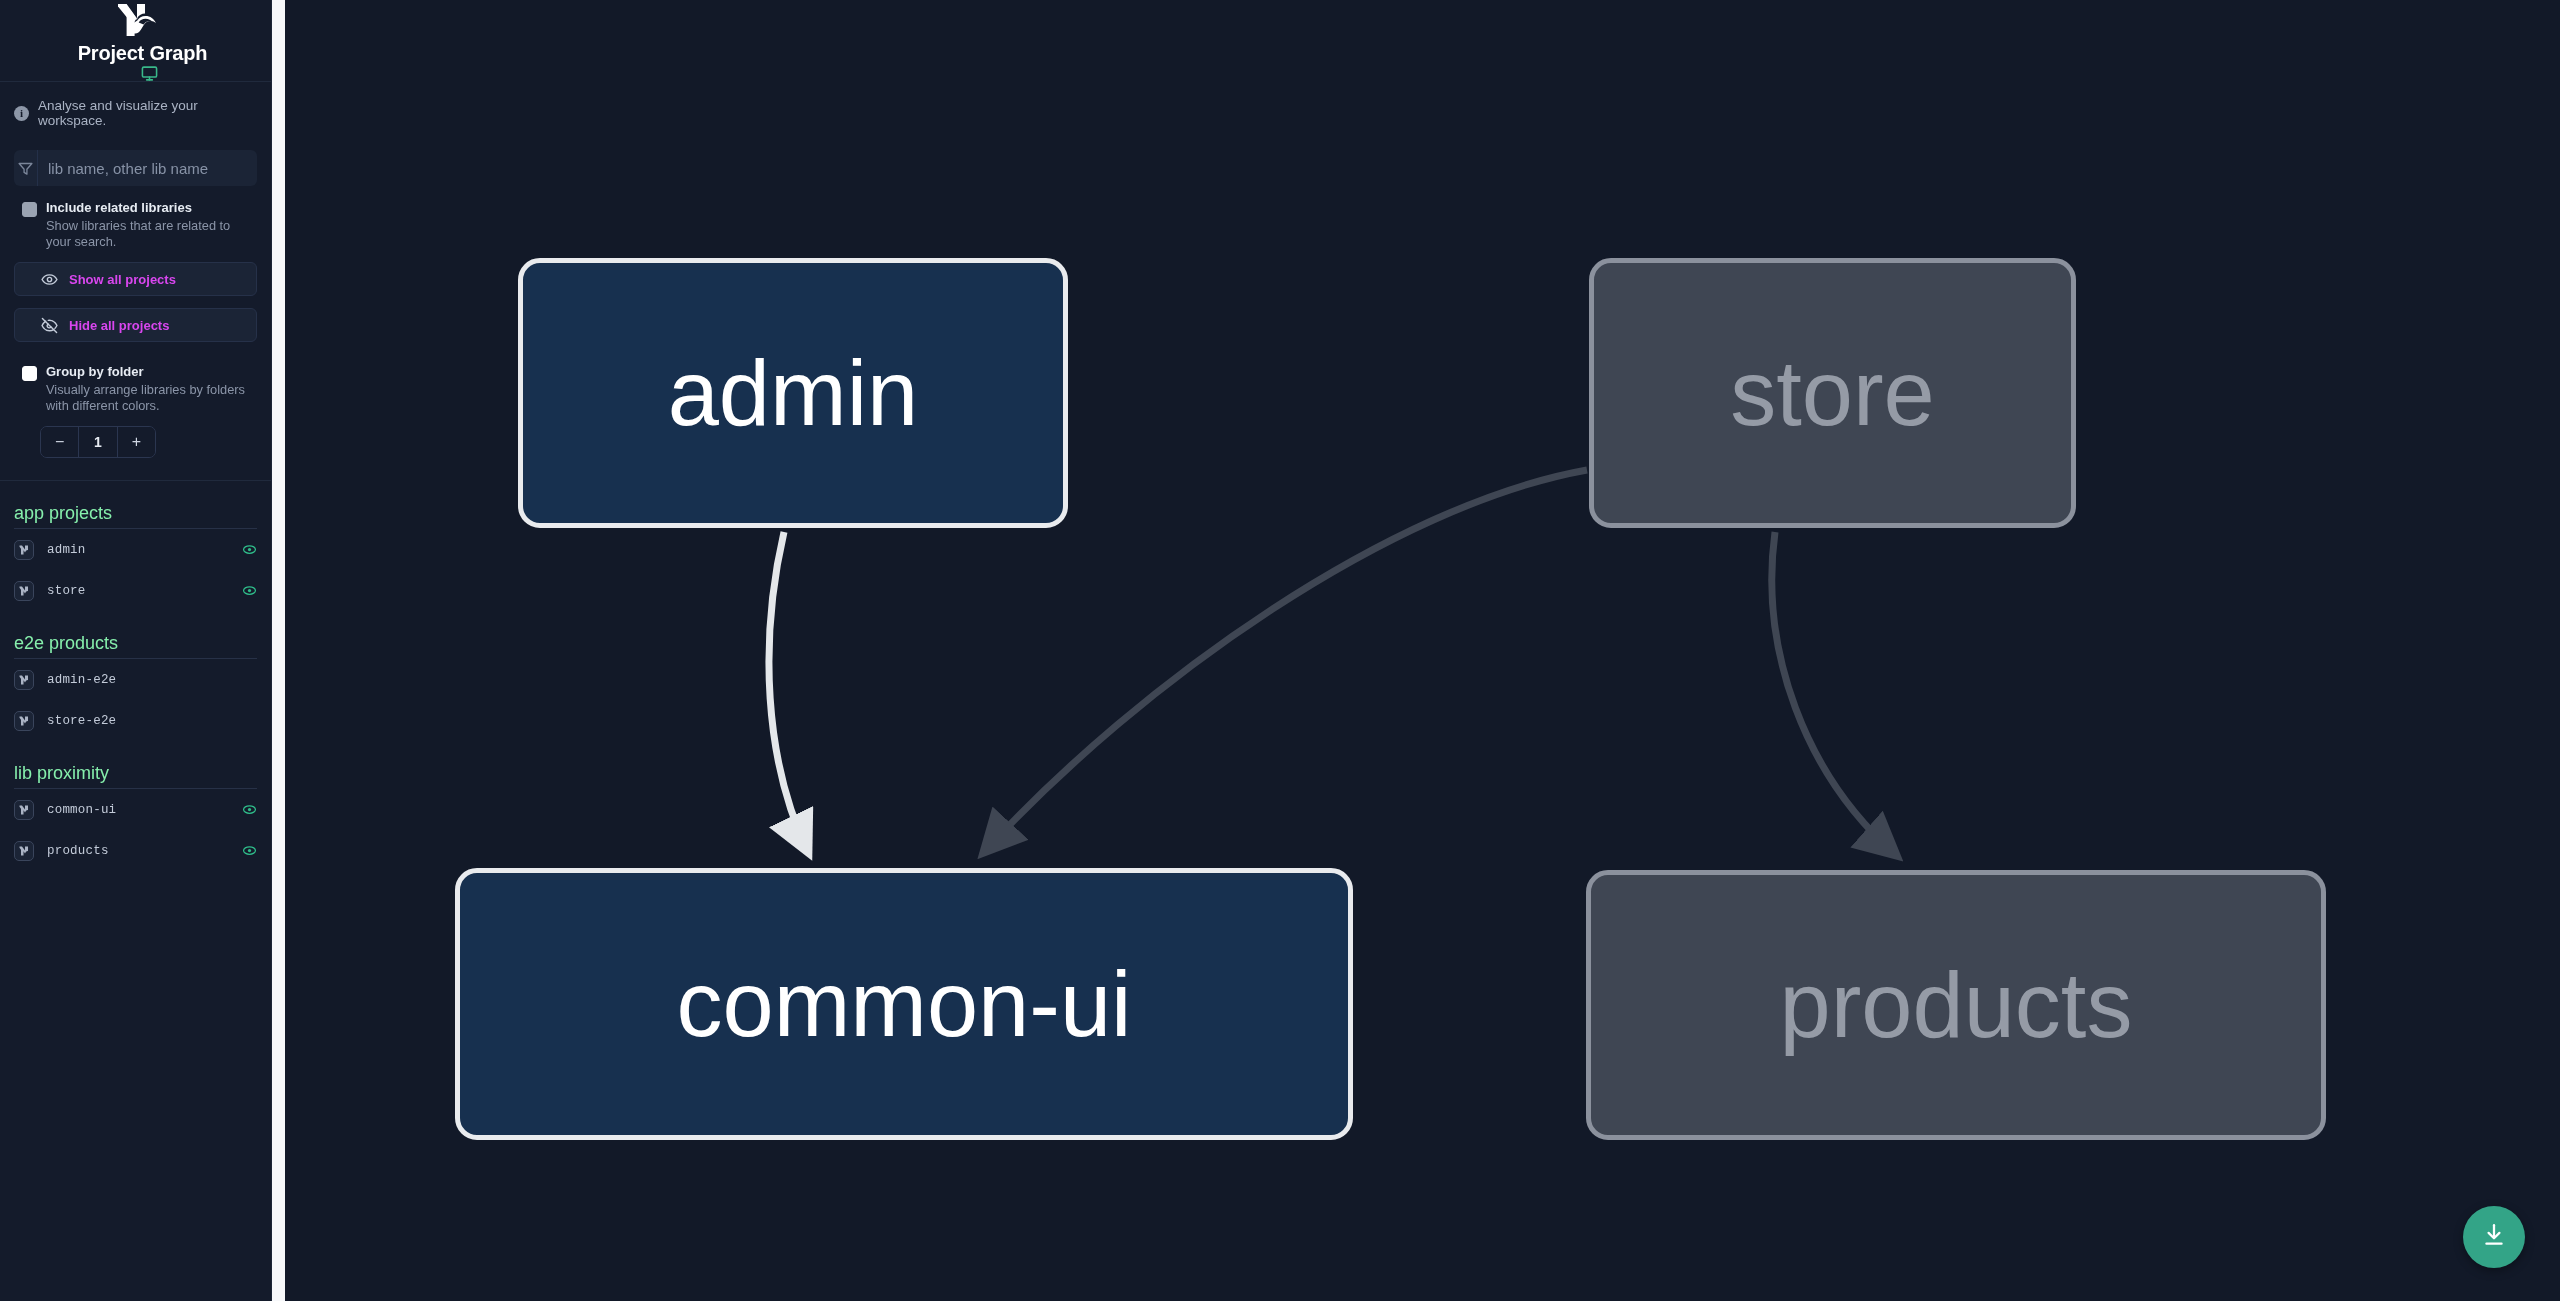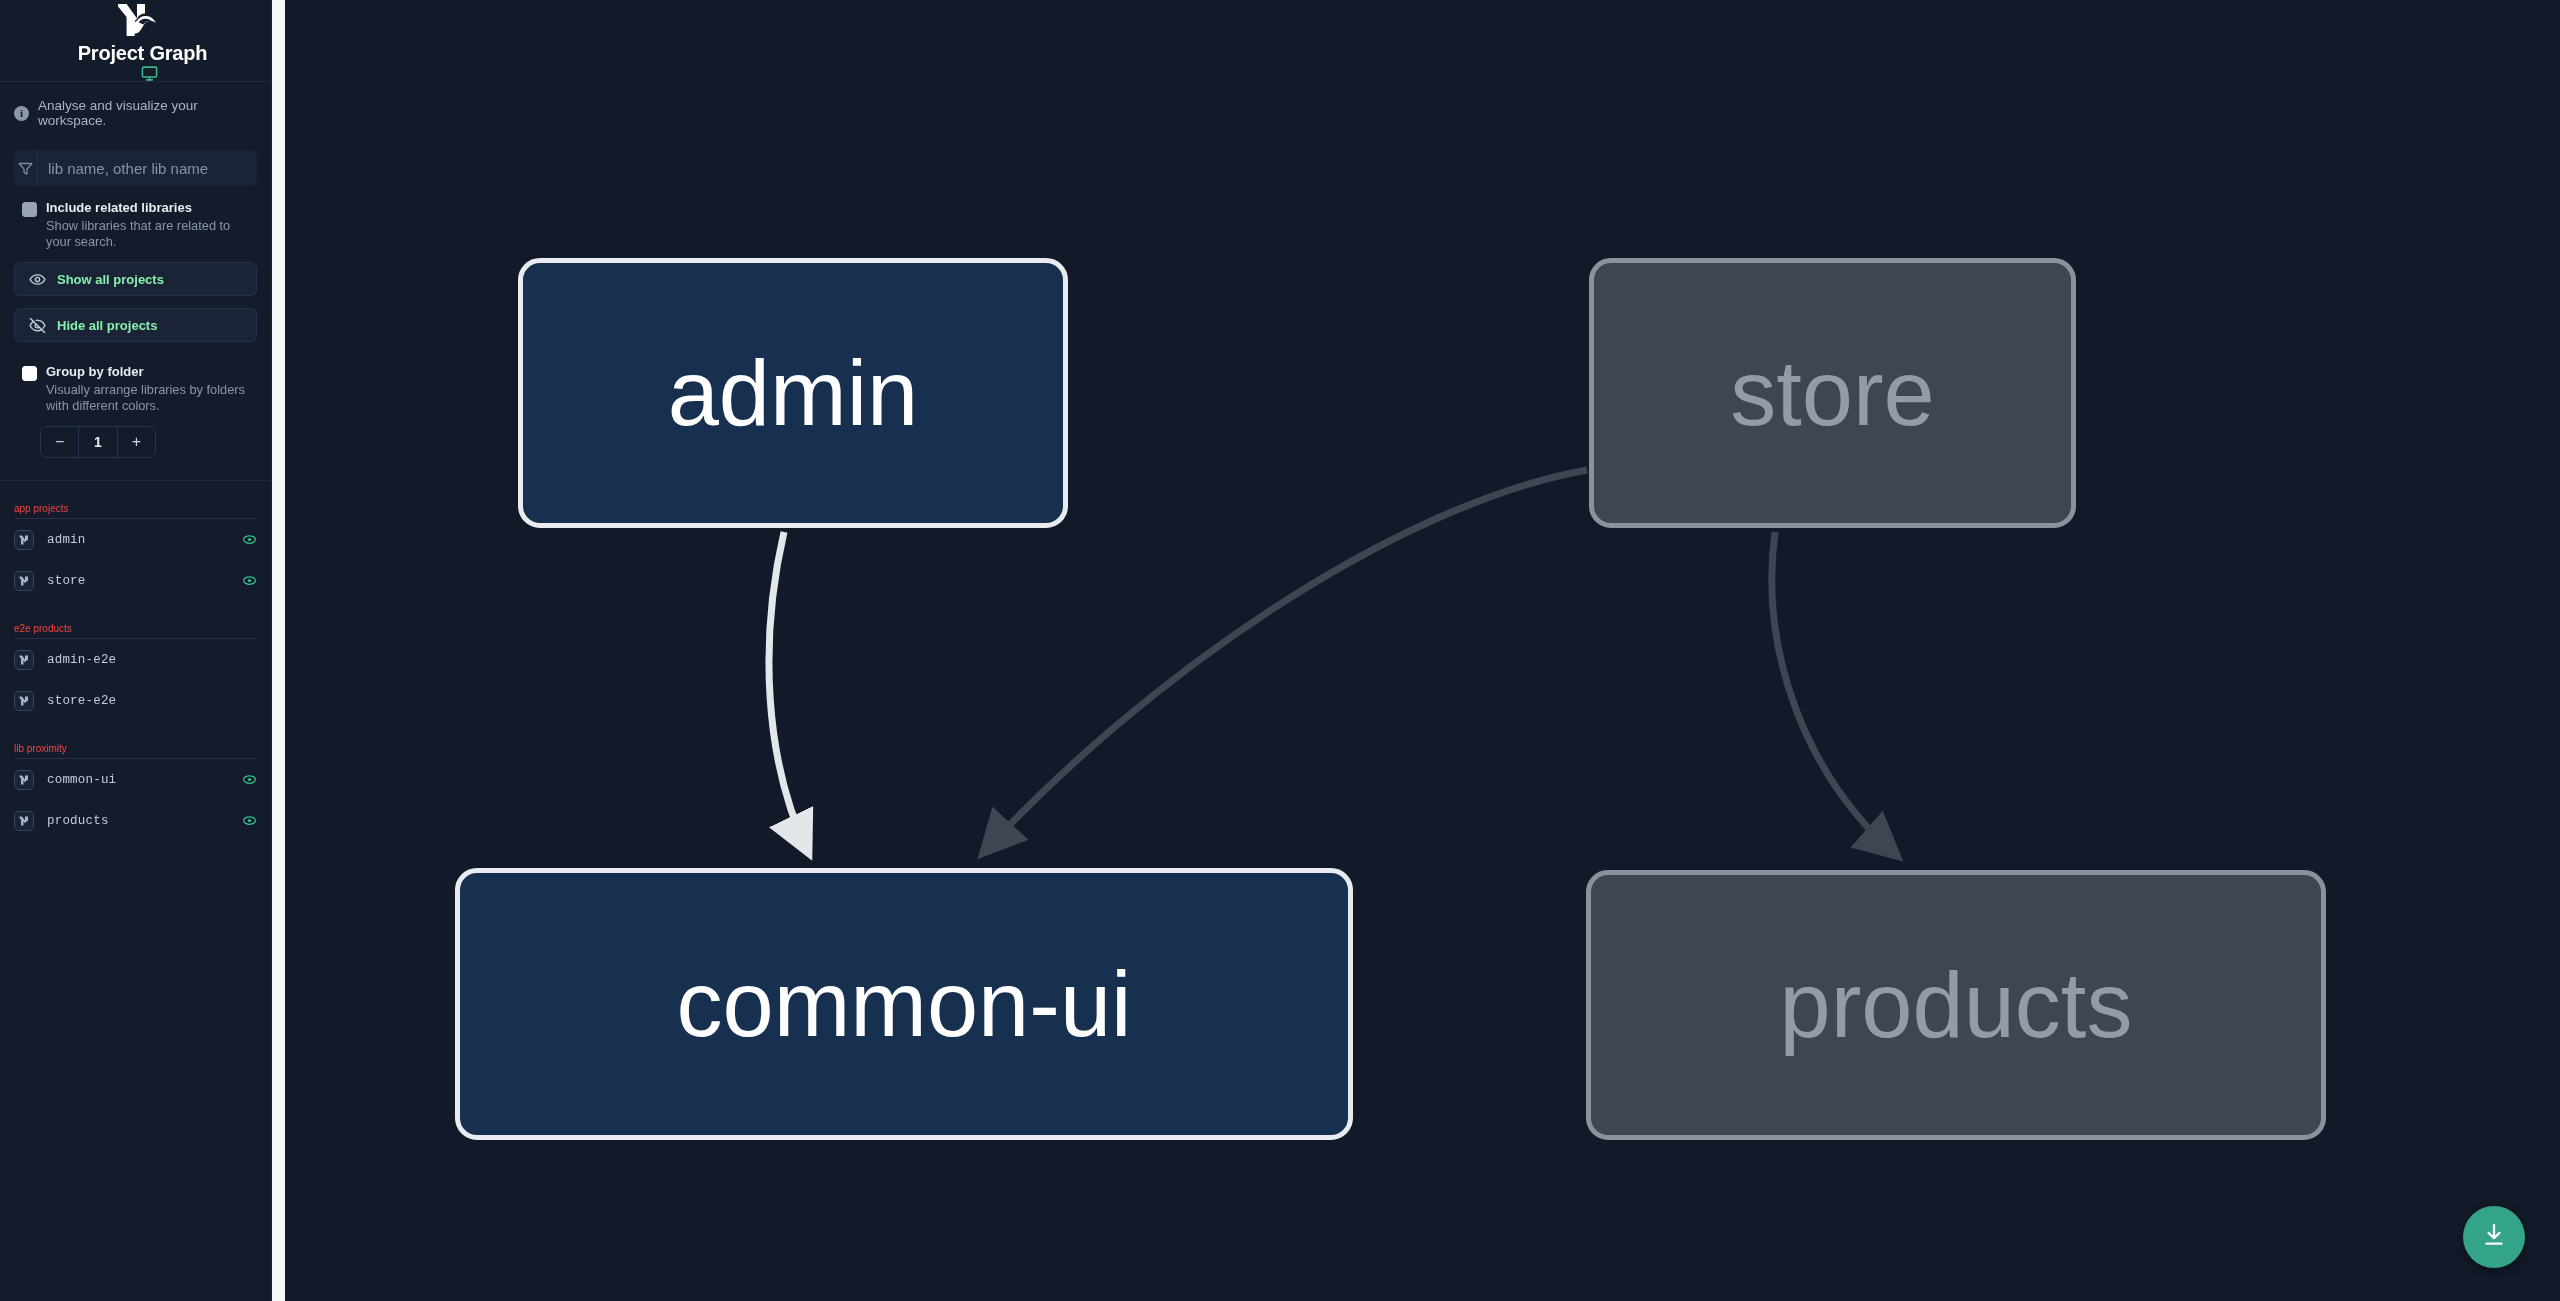--- a/index.html
+++ b/index.html
@@ -154,22 +154,22 @@
 
   .btn {
     margin: 12px 14px 0 14px;
     height: 34px;
     border-radius: 6px;
     background: #1b2436;
     border: 1px solid #263149;
     display: flex;
     align-items: center;
     gap: 11px;
-    padding: 0 14px;
-    color: #86efac;
+    padding: 0 26px;
+    color: #d946ef;
     font-size: 13px;
     font-weight: 700;
     cursor: pointer;
   }
   .btn .ico { color: #c3cbd9; display: flex; align-items: center; }
 
   .step-wrap {
     margin: 12px 14px 0 40px;
     display: flex;
     width: 116px;
@@ -200,22 +200,22 @@
     border-right: 1px solid #2b3650;
   }
 
   .divider-h {
     margin: 22px 0 0 0;
     height: 1px;
     background: #202a3d;
   }
 
   .group-head {
-    color: #ef4444;
-    font-size: 10px;
+    color: #86efac;
+    font-size: 18px;
     padding: 22px 14px 4px 14px;
   }
   .group-rule {
     margin: 0 14px;
     height: 1px;
     background: #273147;
   }
 
   .proj-row {
     display: flex;

